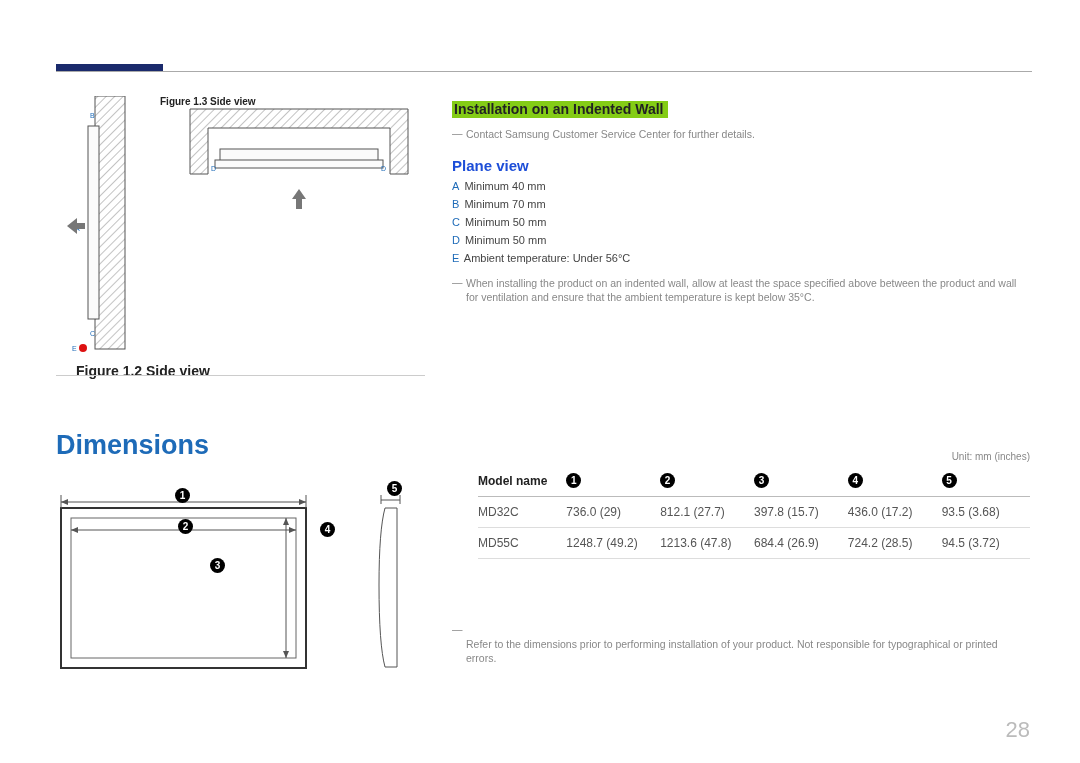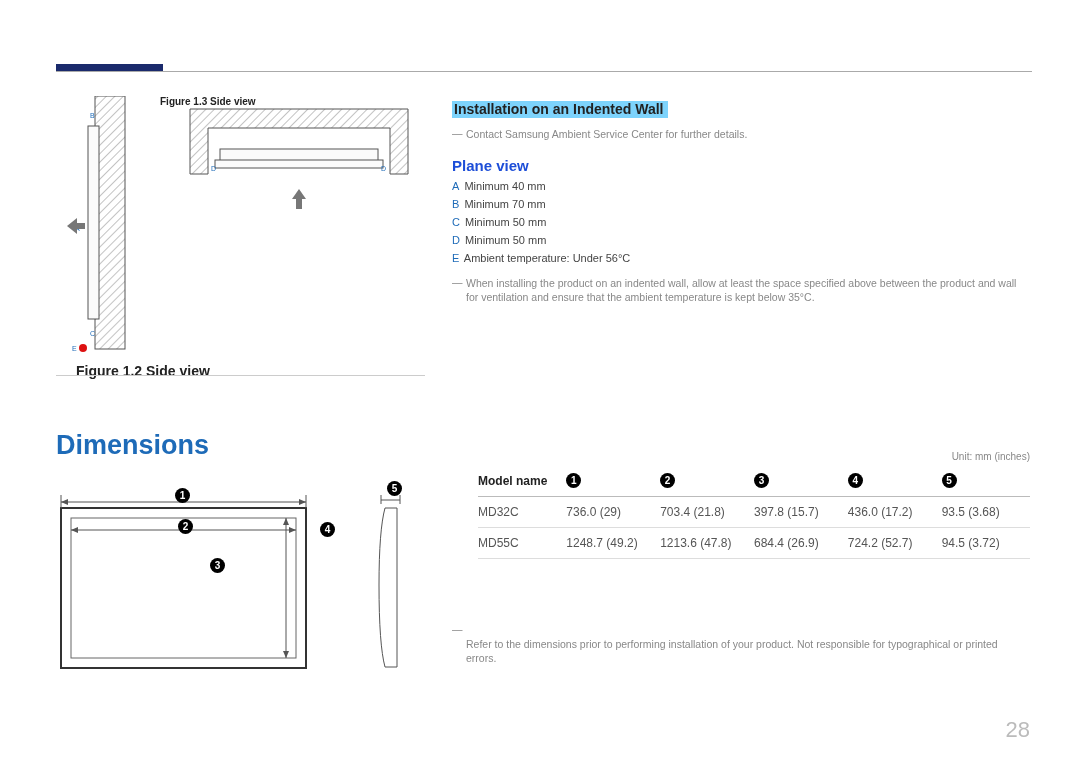--- a/index.html
+++ b/index.html
@@ -60,21 +60,21 @@
   }
   .dim-side-svg {
     position: absolute;
     top: 490px; left: 365px;
     width: 55px; height: 185px;
   }
   .highlight-title {
     position: absolute;
     top: 101px; left: 452px;
     font-weight: bold; font-size: 14px; color: #222;
-    background: #7dd3fc;
+    background: #84cc16;
     padding: 0 4px 1px 2px;
   }
   .note-line {
     position: absolute;
     top: 128px; left: 452px;
     color: #888; font-size: 10.5px;
     padding-left: 14px;
   }
   .note-line::before {
     content: "―"; position: absolute; left: 0; top: -1px; color:#888;
@@ -203,21 +203,21 @@
 
 <svg class="dim-side-svg" viewBox="0 0 55 185">
   <path d="M20 18 Q14 40 14 95 Q14 155 20 177 L32 177 L32 18 Z" fill="#fff" stroke="#555"></path>
   <line x1="16" y1="10" x2="35" y2="10" stroke="#555"></line>
   <line x1="16" y1="5" x2="16" y2="14" stroke="#555"></line>
     <line x1="35" y1="5" x2="35" y2="14" stroke="#555"></line>
 </svg>
 <span class="circ-num" style="position:absolute;top:481px;left:387px">5</span>
 
 <div class="highlight-title">Installation on an Indented Wall</div>
-<div class="note-line">Contact Samsung Ambient Service Center for further details.</div>
+<div class="note-line">Contact Samsung Customer Service Center for further details.</div>
 <div class="plane-view-heading">Plane view</div>
 
 <div class="specs">
   <div><span class="lbl">A</span> <span>Minimum 40 mm</span></div>
   <div><span class="lbl">B</span> <span>Minimum 70 mm</span></div>
   <div><span class="lbl">C</span> <span>Minimum 50 mm</span></div>
   <div><span class="lbl">D</span> <span>Minimum 50 mm</span></div>
   <div><span class="lbl">E</span> <span>Ambient temperature: Under 56°C</span></div>
 </div>
 
@@ -234,31 +234,31 @@
         <th style="width:17%"><span class="circ-num">2</span></th>
         <th style="width:17%"><span class="circ-num">3</span></th>
         <th style="width:17%"><span class="circ-num">4</span></th>
         <th style="width:16%"><span class="circ-num">5</span></th>
       </tr>
     </thead>
     <tbody id="tbody">
         <tr>
           <td>MD32C</td>
           <td>736.0 (29)</td>
-          <td>703.4 (21.8)</td>
+          <td>812.1 (27.7)</td>
           <td>397.8 (15.7)</td>
           <td>436.0 (17.2)</td>
           <td>93.5 (3.68)</td>
         </tr>
         <tr>
           <td>MD55C</td>
           <td>1248.7 (49.2)</td>
           <td>1213.6 (47.8)</td>
           <td>684.4 (26.9)</td>
-          <td>724.2 (52.7)</td>
+          <td>724.2 (28.5)</td>
           <td>94.5 (3.72)</td>
         </tr>
       </tbody>
   </table>
 </div>
 
 <div class="table-notes">
   <br>
   <span>Refer to the dimensions prior to performing installation of your product. Not responsible for typographical or printed errors.</span>
 </div>

